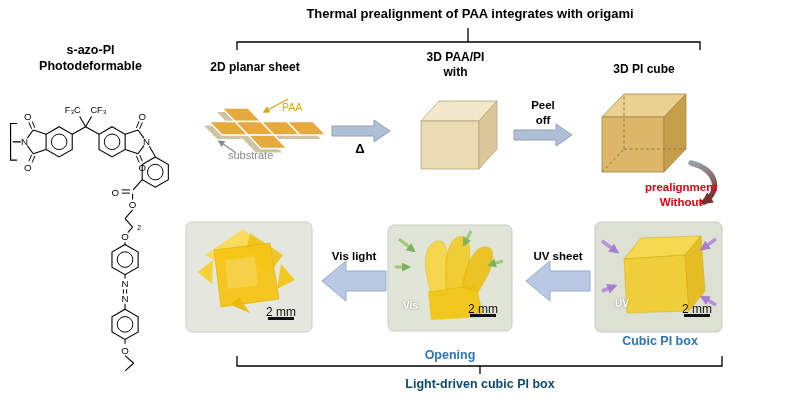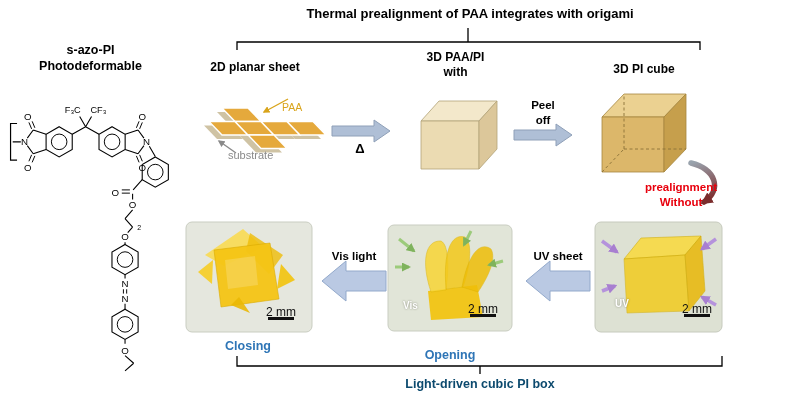--- a/index.html
+++ b/index.html
@@ -239,18 +239,18 @@
 <div class="abs ctr b lbl-vis">Vis light</div>
 <div class="abs ctr b lbl-uv">UV sheet</div>
 
 <div class="abs tag tag-vis">Vis</div>
 <div class="abs tag tag-uv">UV</div>
 
 <div class="abs scale scale1">2 mm</div>
 <div class="abs scale scale2">2 mm</div>
 <div class="abs scale scale3">2 mm</div>
 
-<div class="abs ctr b cap cap-closing">Closing</div>
 <div class="abs ctr b cap cap-opening">Opening</div>
+<div class="abs ctr b cap cap-cubic">Cubic PI box</div>
 
 <div class="abs ctr b footer-label">Light-driven cubic PI box</div>
 
 </div>
 
 </body></html>

